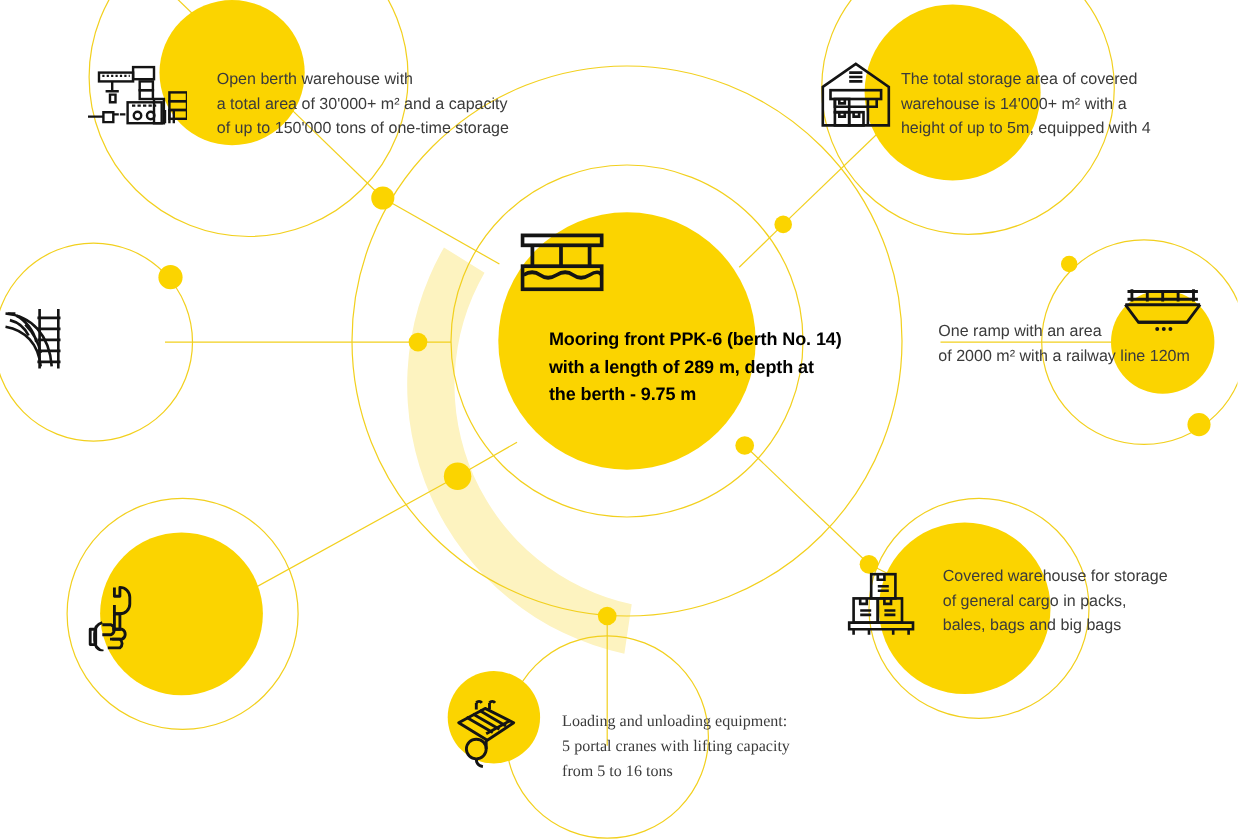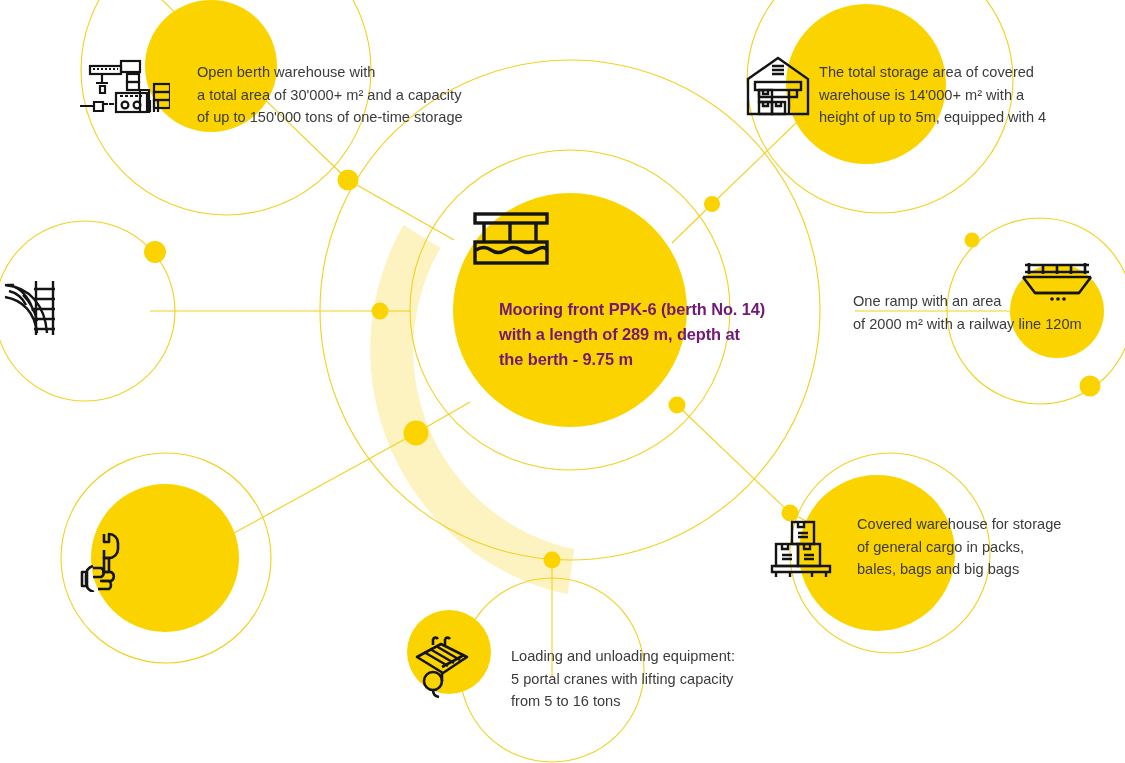--- a/index.html
+++ b/index.html
@@ -3,21 +3,21 @@
 <meta charset="utf-8">
 <title>Mooring front PPK-6 infographic</title>
 <style>
   html,body{margin:0;padding:0;background:#ffffff;}
   body{width:1125px;height:763px;overflow:hidden;
        font-family:"Liberation Sans",sans-serif;}
   #stage{position:relative;width:1125px;height:763px;background:#fff;}
   #wires{position:absolute;left:0;top:0;width:1125px;height:763px;}
   .label{position:absolute;color:#3b3b3b;font-size:14.6px;line-height:22.6px;
          white-space:pre-line;font-family:"Liberation Sans",sans-serif;}
-  .centerlabel{position:absolute;color:#701a75;font-weight:bold;
+  .centerlabel{position:absolute;color:#000000;font-weight:bold;
                font-size:16.4px;line-height:25px;white-space:pre-line;
                letter-spacing:-0.1px;}
   .ico{position:absolute;}
   .ico svg{display:block;}
 </style>
 </head>
 <body>
 
 <div id="stage">
 
@@ -203,21 +203,21 @@
         <path d="M22 6 v6 M34 6 v6"></path>
         <path d="M22 6 a3 3 0 0 1 5 0 M34 6 a3 3 0 0 1 5 0"></path>
         <path d="M6 24 L30 11 L56 24 L32 40 Z"></path>
         <path d="M13 19 L37 33 M19 16 L43 30 M25 13 L49 27 M31 34 L53 22"></path>
         <path d="M31 40 v8"></path>
         <path d="M31 48 a9 9 0 1 0 -9 9 a9 9 0 0 0 9 -9"></path>
         <path d="M22 57 q0 6 6 7"></path>
       </g>
     </svg>
   </div>
-  <div class="label" style="left:511px;top:645px;width:290px;">Loading and unloading equipment:
+  <div class="label" style="left:511px;top:645px;width:290px;font-family:Liberation Serif, serif;">Loading and unloading equipment:
 5 portal cranes with lifting capacity
 from 5 to 16 tons</div>
 
   <div class="ico" style="left:770px;top:518px;">
     <svg width="62" height="62" viewBox="0 0 62 62">
       <g fill="none" stroke="#141414" stroke-width="2.4">
         <rect x="22" y="4" width="22" height="22"></rect>
         <path d="M28 4 v5 h6 v-5"></path>
         <path d="M28 15 h10 M28 19 h10"></path>
         <rect x="6" y="26" width="22" height="22"></rect>

